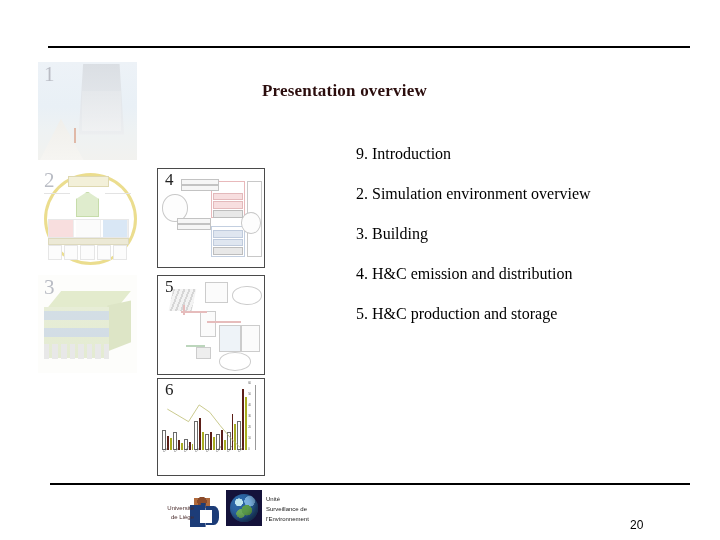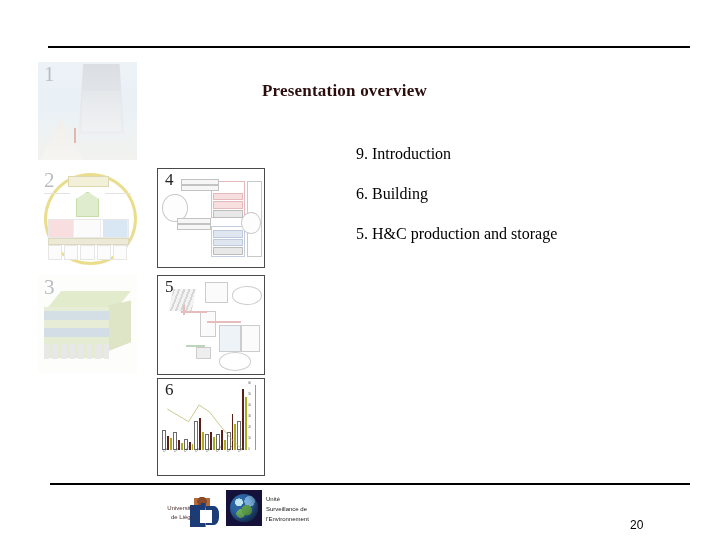--- a/index.html
+++ b/index.html
@@ -725,21 +725,23 @@
           <div class="t6-xlabel">Cat 6</div>
           <div class="t6-xlabel">Cat 7</div>
           <div class="t6-xlabel">Cat 8</div>
         </div>
     </div>
     <div class="num">6</div>
   </div>
 
   <div class="agenda">
     <div class="agenda-item">9. Introduction</div>
-    <div class="agenda-item">6. Building</div>
+    <div class="agenda-item">2. Simulation environment overview</div>
+    <div class="agenda-item">3. Building</div>
+    <div class="agenda-item">4. H&amp;C emission and distribution</div>
     <div class="agenda-item">5. H&amp;C production and storage</div>
   </div>
 
   <div class="rule-bottom"></div>
 
   <div class="logo-ulg">
     <div class="crest"></div>
     <div class="mark"></div>
     <div class="mark-inner"></div>
     <div class="mark-page"></div>

